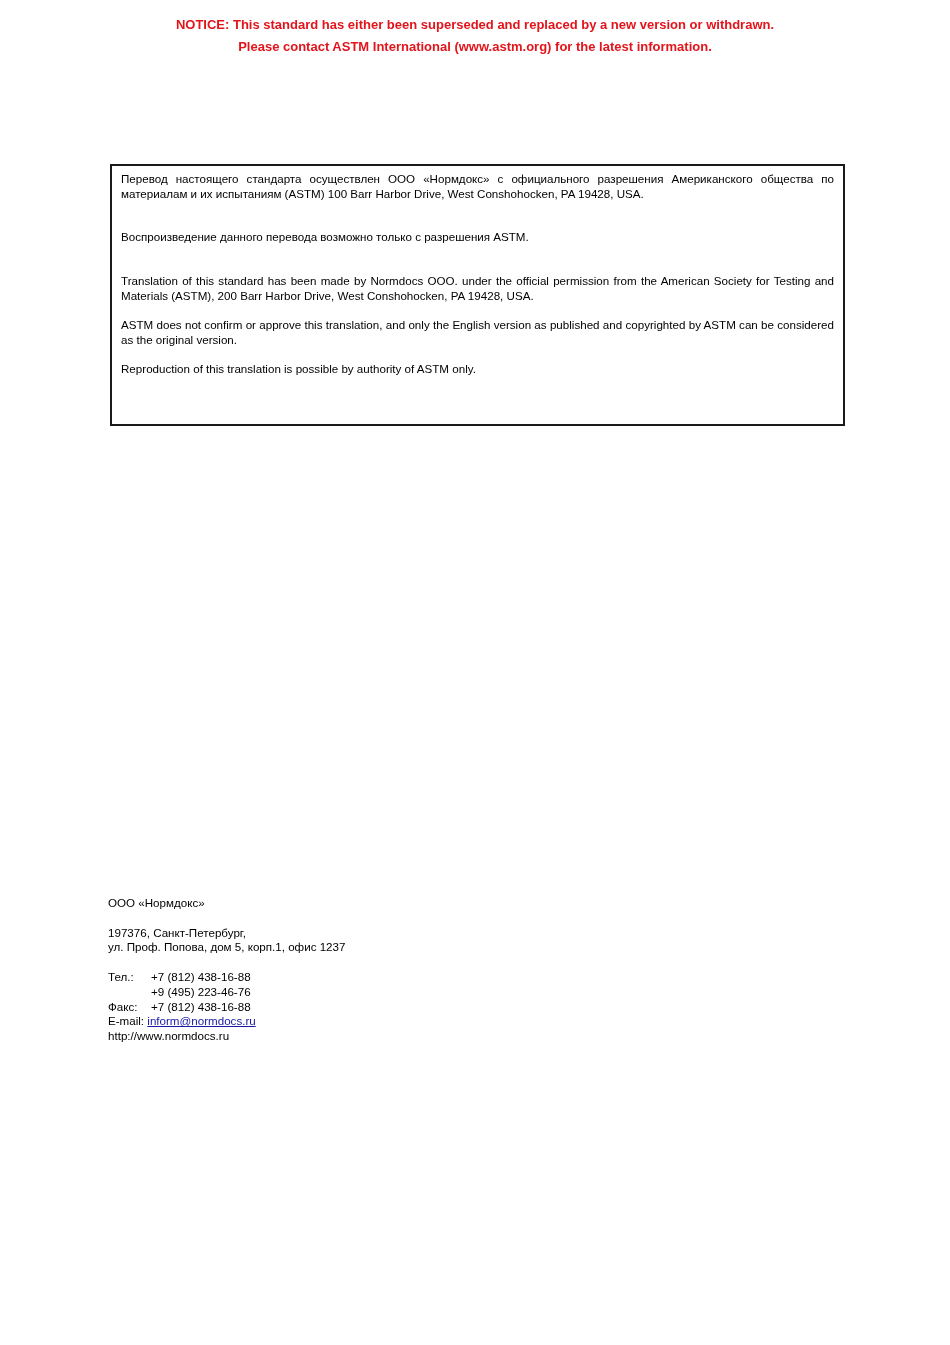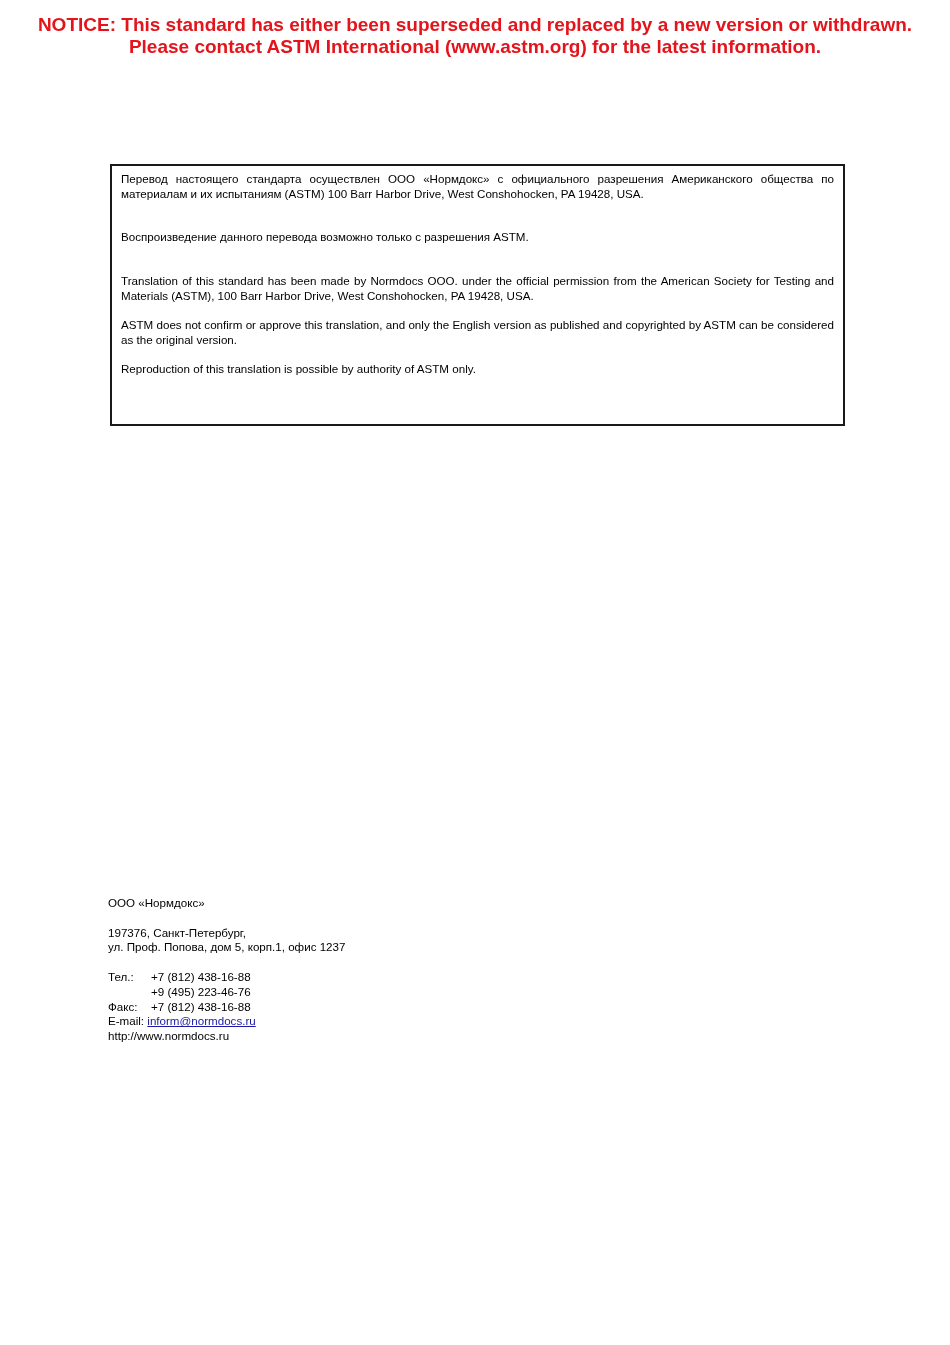--- a/index.html
+++ b/index.html
@@ -1,19 +1,19 @@
 <!DOCTYPE html>
 <html><head>
 <meta charset="utf-8">
 <style>
   html, body { margin: 0; padding: 0; background: #ffffff; }
   body { width: 950px; height: 1345px; position: relative; overflow: hidden;
          font-family: "Liberation Sans", sans-serif; color: #000; }
   .notice { position: absolute; top: 14px; left: 0; width: 950px; text-align: center;
-            color: #e3141b; font-weight: bold; font-size: 19px; line-height: 22px; }
+            color: #e3141b; font-weight: bold; font-size: 13px; line-height: 22px; }
   .notice div { white-space: nowrap; }
   .box { position: absolute; left: 110px; top: 164px; width: 731px; height: 258px;
          border: 2px solid #1a1a1a; box-sizing: content-box; }
   .box-inner { position: absolute; left: 9px; right: 9px; top: 5px;
                font-size: 11.6px; line-height: 15px; }
   .box-inner p { margin: 0; text-align: justify; text-align-last: left; }
   .gap14 { height: 14px; }
   .gap29 { height: 29px; }
   .contacts { position: absolute; left: 108px; top: 896px; font-size: 11.6px; line-height: 14.8px; }
   .contacts .row { white-space: nowrap; height: 14.8px; }
@@ -29,21 +29,21 @@
   <div>Please contact ASTM International (www.astm.org) for the latest information.</div>
 </div>
 
 <div class="box">
   <div class="box-inner">
     <p>Перевод настоящего стандарта осуществлен ООО «Нормдокс» с официального разрешения Американского общества по материалам и их испытаниям (ASTM) 100 Barr Harbor Drive, West Conshohocken, PA 19428, USA.</p>
     <div class="gap14"></div>
     <div class="gap14"></div>
     <p>Воспроизведение данного перевода возможно только с разрешения ASTM.</p>
     <div class="gap29"></div>
-    <p>Translation of this standard has been made by Normdocs OOO. under the official permission from the American Society for Testing and Materials (ASTM), 100 Barr Harbor Drive, West Conshohocken, PA 19428, USA.</p>
+    <p>Translation of this standard has been made by Normdocs OOO. under the official permission from the American Society for Testing and Materials (ASTM), 200 Barr Harbor Drive, West Conshohocken, PA 19428, USA.</p>
     <div class="gap14"></div>
     <p>ASTM does not confirm or approve this translation, and only the English version as published and copyrighted by ASTM can be considered as the original version.</p>
     <div class="gap14"></div>
     <p>Reproduction of this translation is possible by authority of ASTM only.</p>
   </div>
 </div>
 
 <div class="contacts">
   <div class="row">ООО «Нормдокс»</div>
   <div class="blank"></div>

